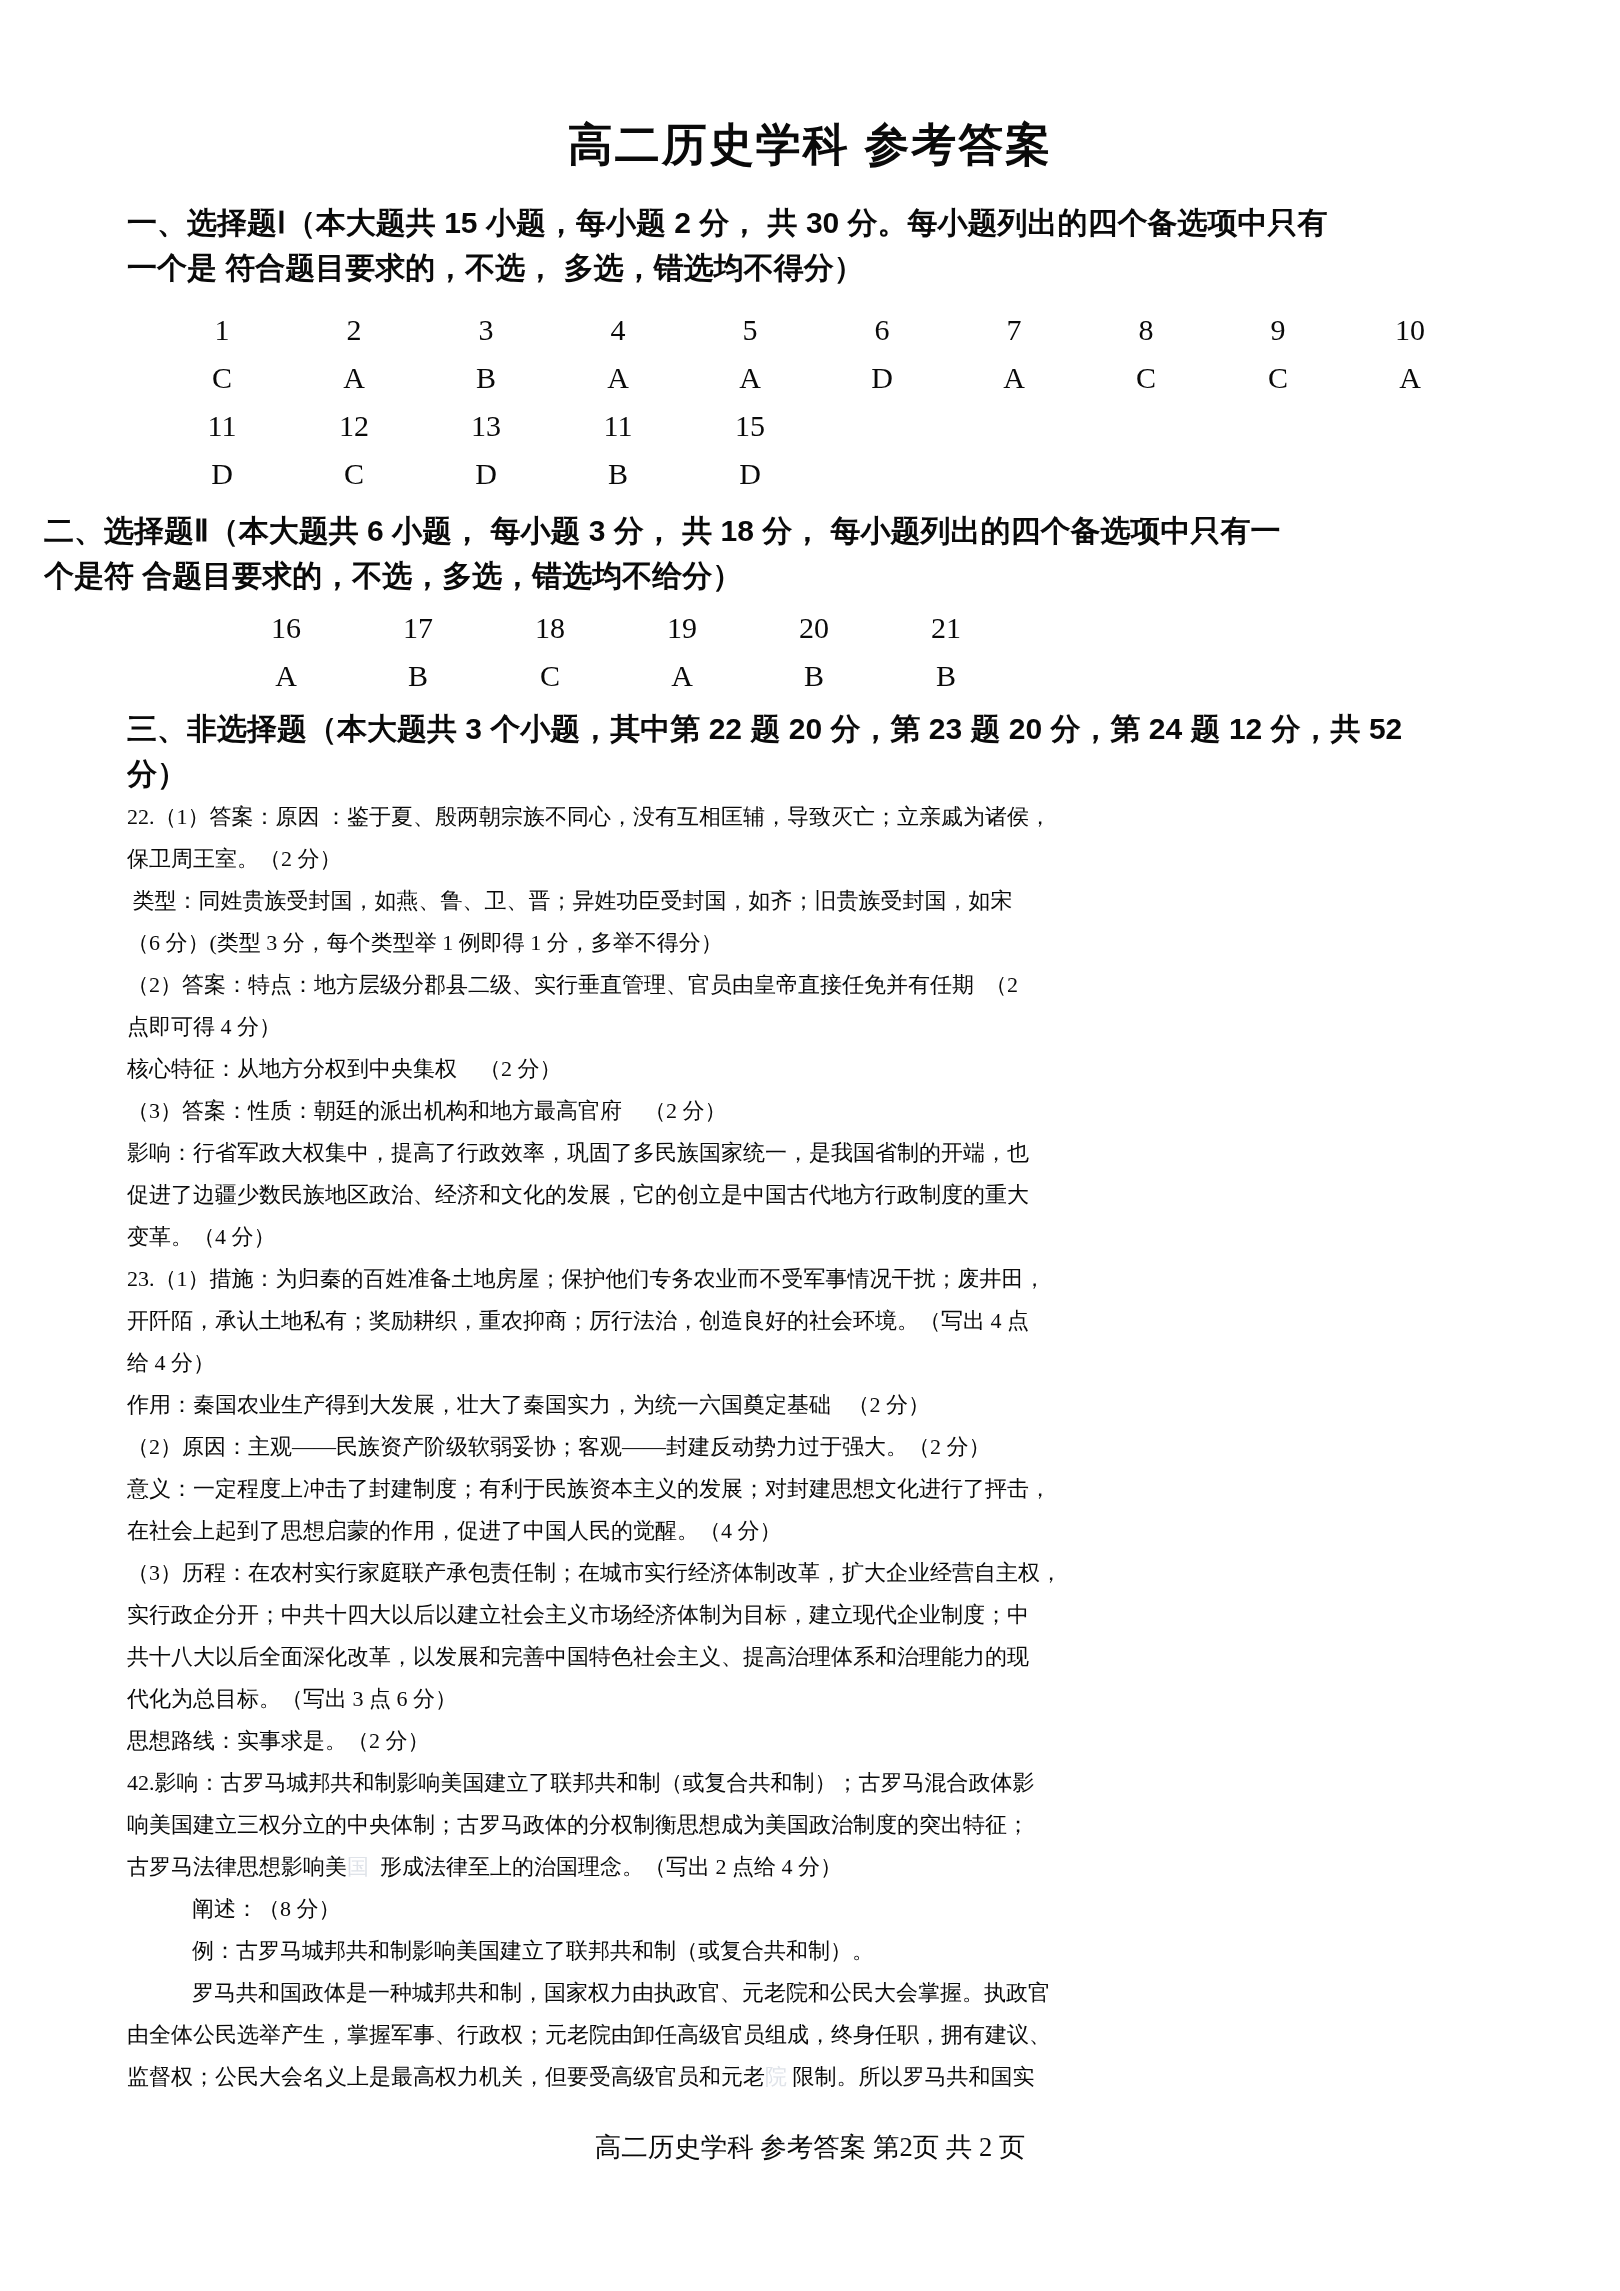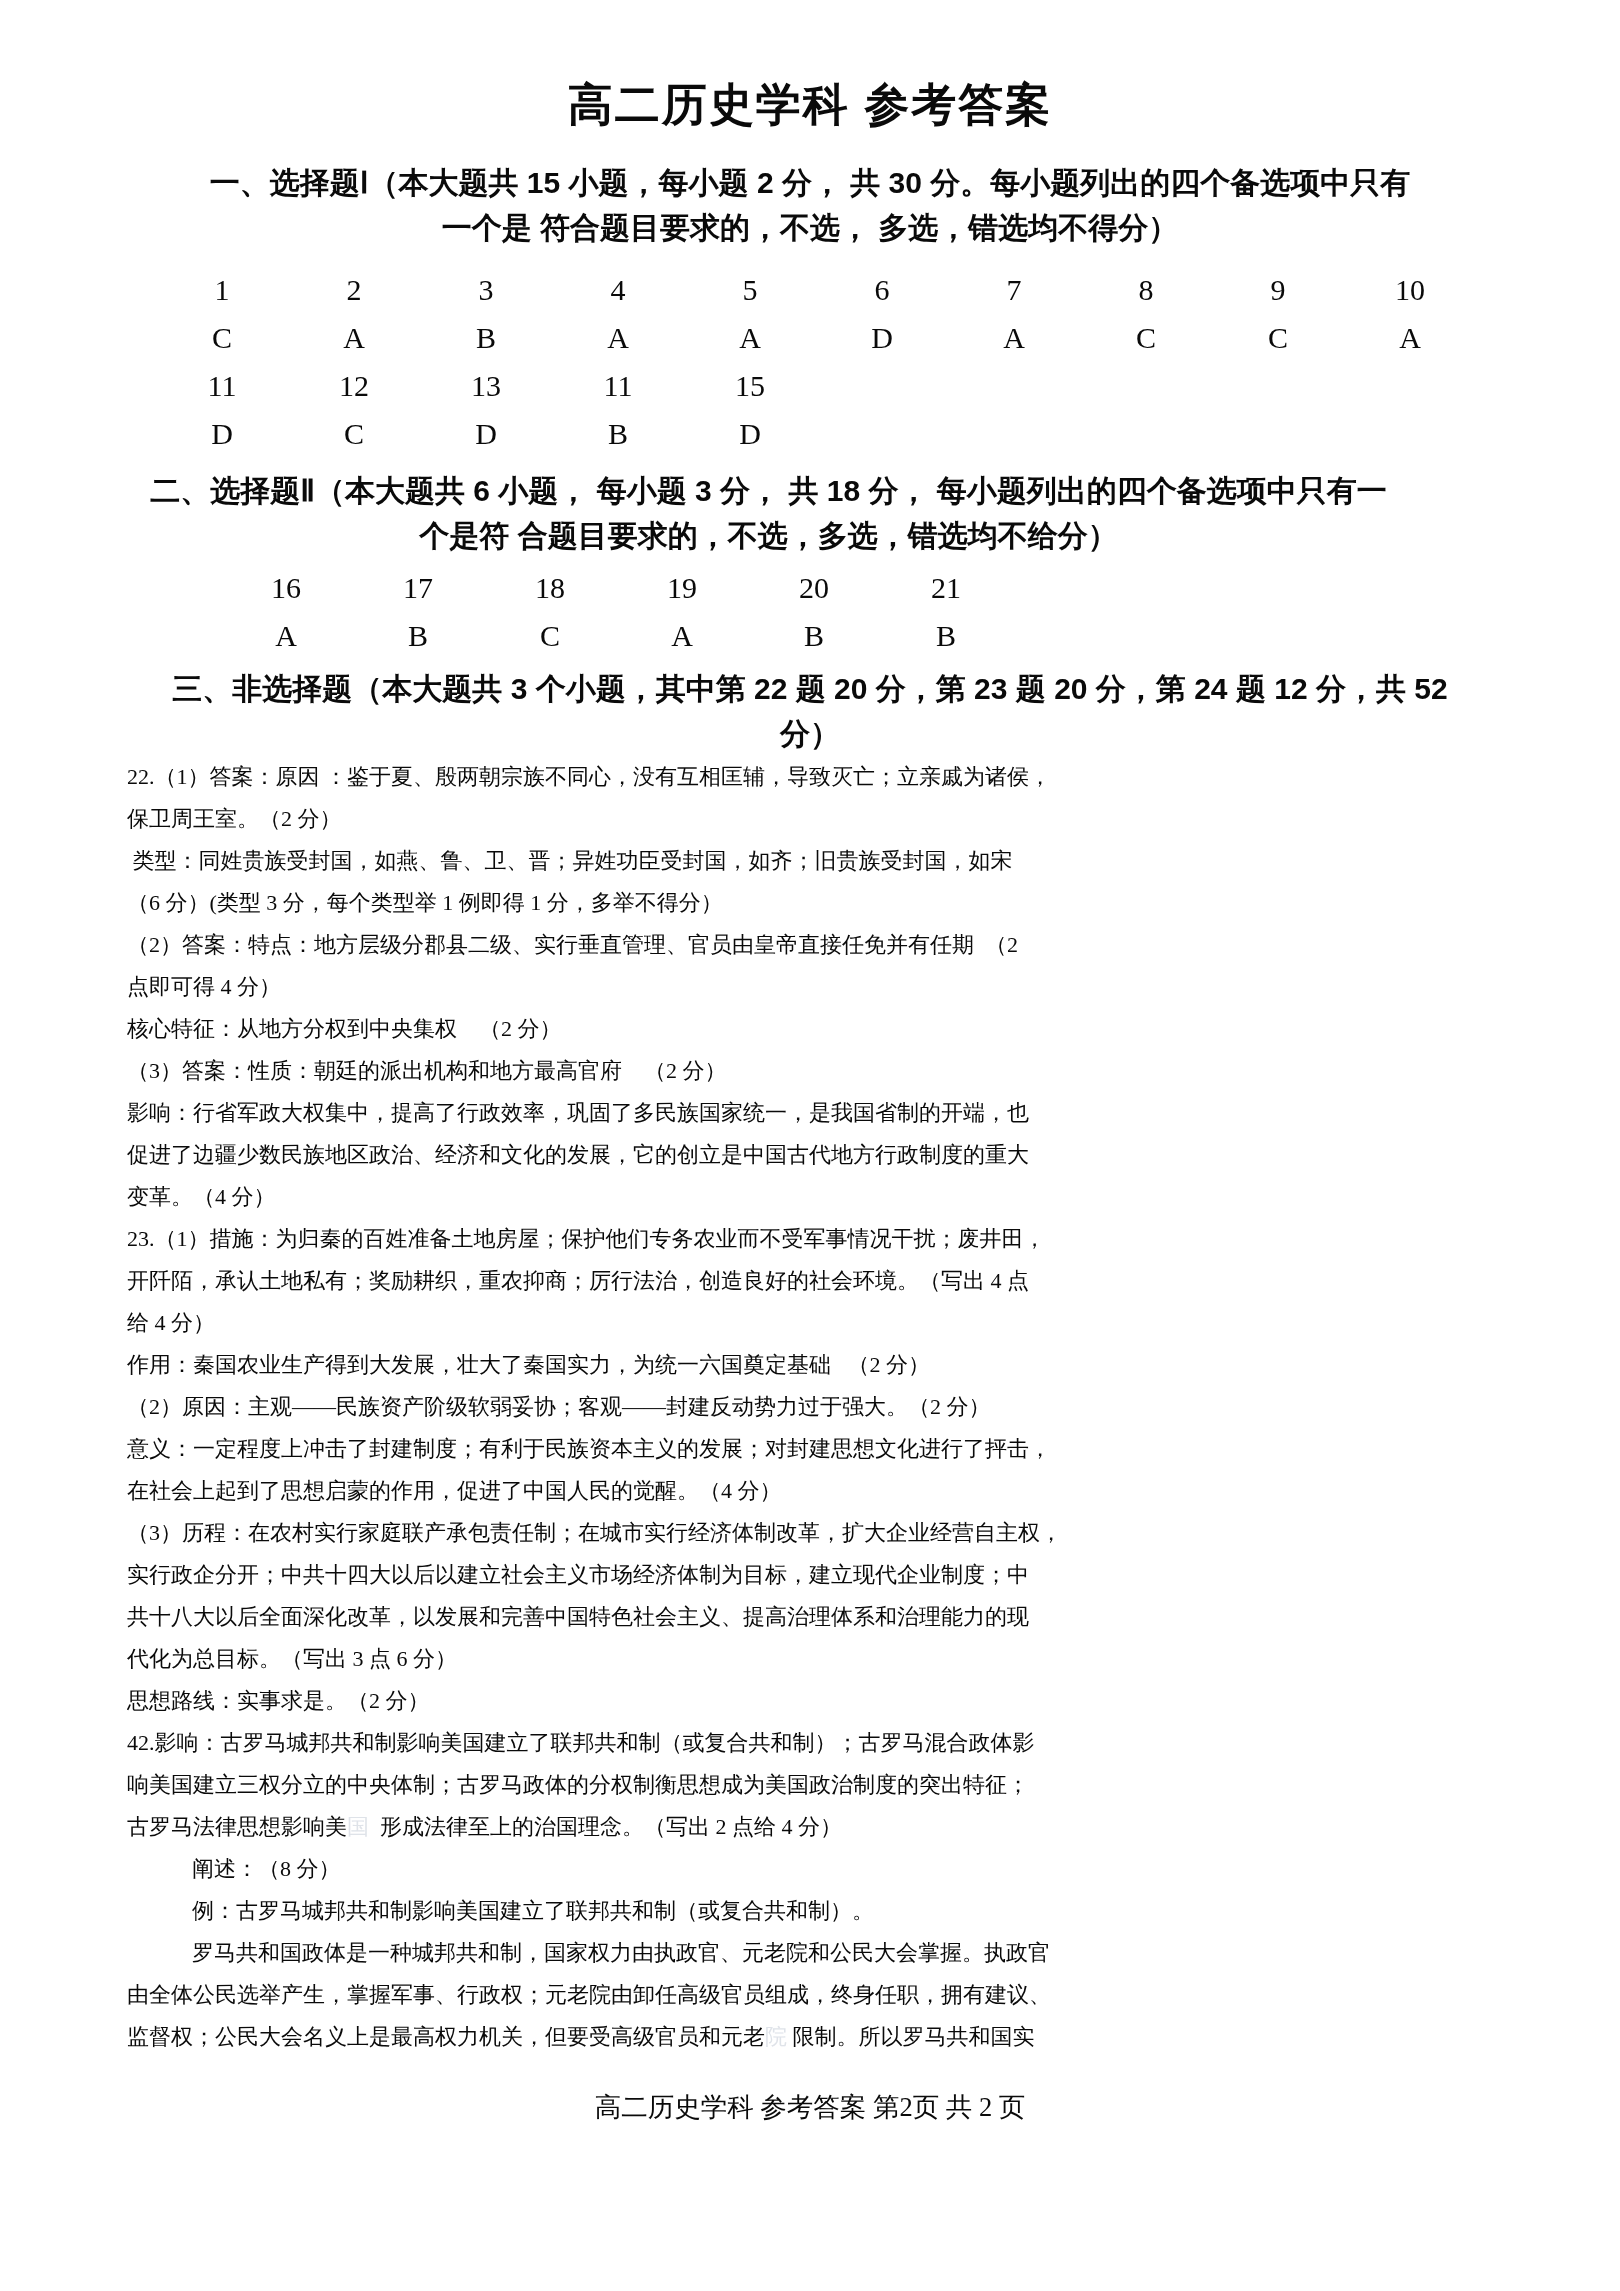--- a/index.html
+++ b/index.html
@@ -11,41 +11,40 @@
     position: relative;
     width: 1620px;
     height: 2292px;
     background: #ffffff;
     color: #0a0a0a;
     overflow: hidden;
     font-family: "Liberation Serif", serif;
   }
   .title {
     margin: 0;
-    padding-top: 76px;
+    padding-top: 116px;
     text-align: center;
     font-family: "Liberation Sans", sans-serif;
     font-weight: bold;
     font-size: 45px;
     line-height: 57px;
     letter-spacing: 2px;
     white-space: pre;
   }
   .sec-heading {
     margin: 0 127px;
     font-family: "Liberation Sans", sans-serif;
     font-weight: bold;
     font-size: 30px;
     line-height: 45px;
   }
   .sec-heading .h-line {
     white-space: pre;
     height: 45px;
     overflow: hidden;
-    text-align: center;
   }
   .sec1-heading { margin-top: 27.4px; }
   .sec2-heading { margin-top: 9.8px; margin-left: 44px; }
   .sec3-heading { margin-top: 5.9px; }
   .grid {
     font-size: 30px;
     line-height: 48px;
   }
   .grid-1 { margin: 15.7px 0 0 156px; }
   .grid-2 { margin: 5.9px 0 0 220px; }

